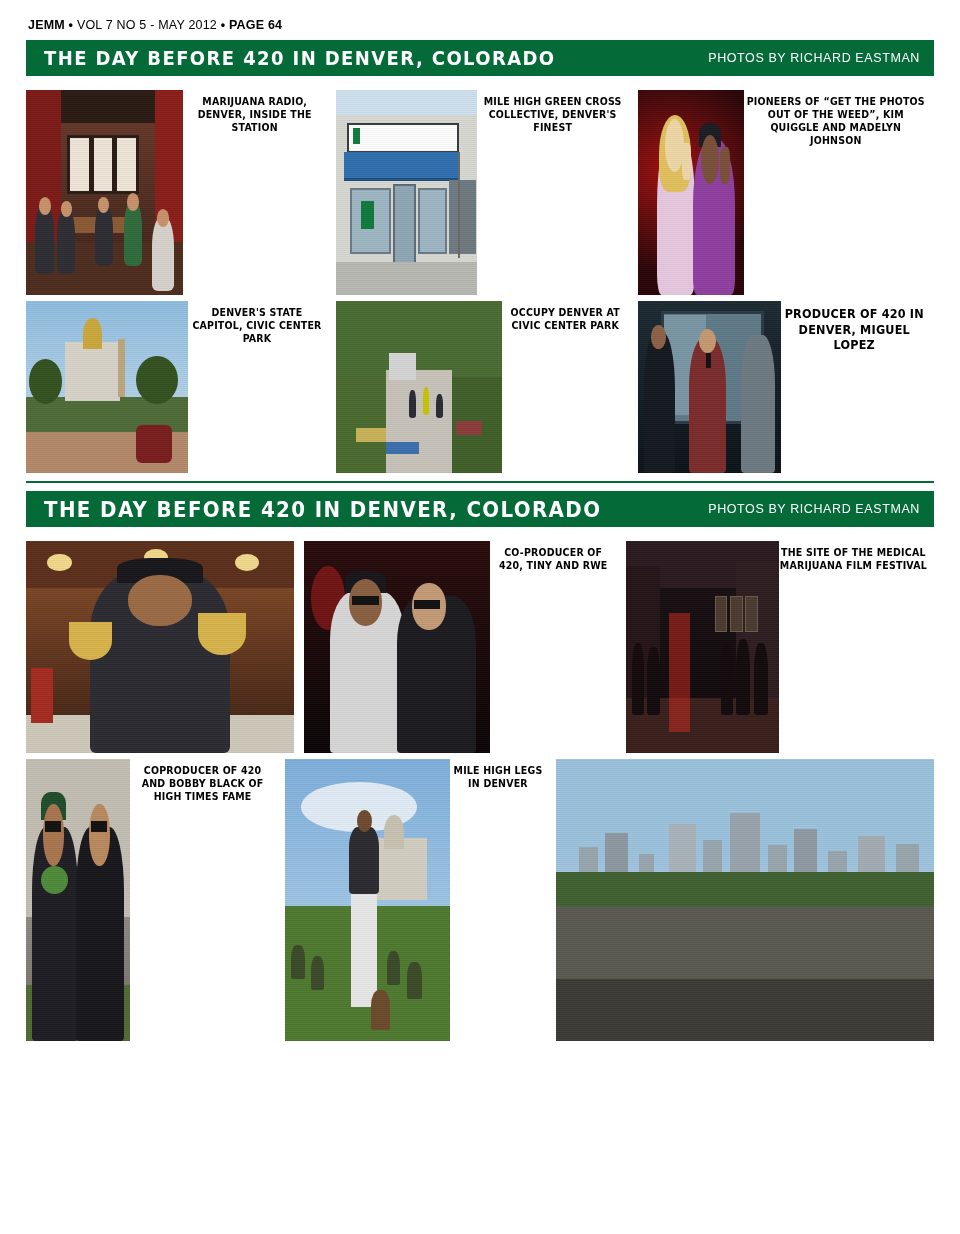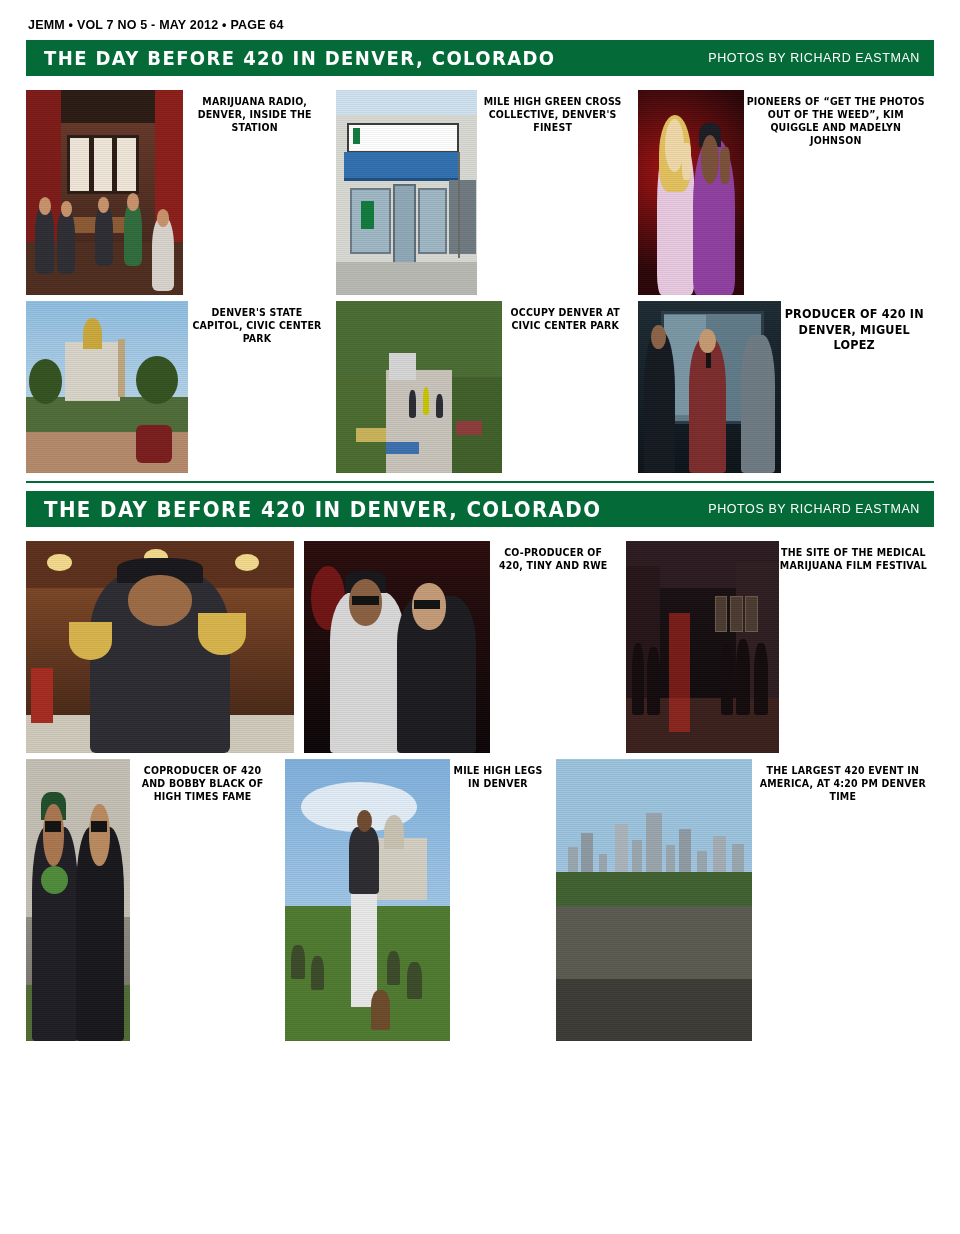--- a/index.html
+++ b/index.html
@@ -27,21 +27,21 @@
   .masthead {
     font-size: 12.5px;
     font-weight: bold;
     letter-spacing: 0.2px;
     color: #000;
     padding-left: 2px;
     margin-bottom: 8px;
     white-space: nowrap;
   }
   .masthead .mid {
-    font-weight: bold;
+    font-weight: normal;
   }
   .masthead .dot {
     font-weight: bold;
   }
 
   
   .banner {
     background: #046a38;
     height: 36px;
     display: flex;
@@ -509,17 +509,16 @@
             <div class="tw" style="left:80%;width:7%;height:58%;background:#a3adb4"></div>
             <div class="tw" style="left:90%;width:6%;height:50%"></div>
           </div>
           <div class="green"></div>
           <div class="crowd"></div>
           <div class="fence"></div>
           <div class="c2"></div>
           <div class="noise"></div>
         </div>
       </div>
-      <div class="cap">THE LARGEST 420 EVENT IN AMERICA, AT 4:20 PM DENVER TIME</div>
     </div>
   </div>
 
 </div>
 
 </body></html>

